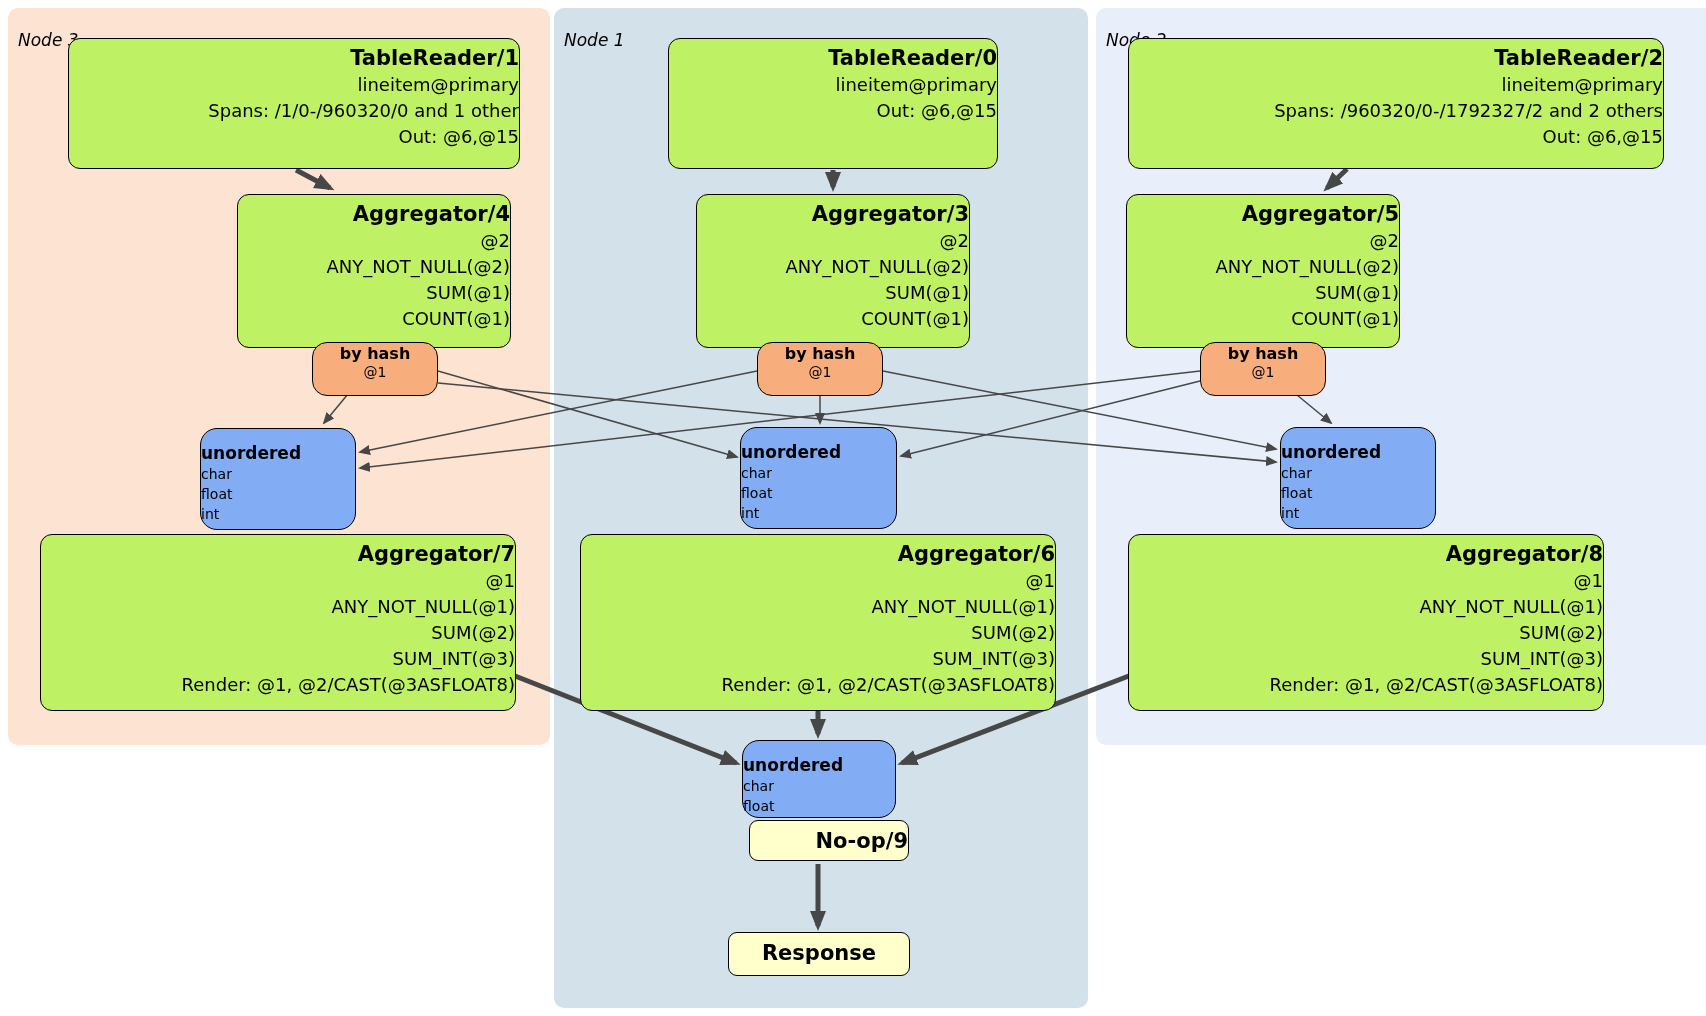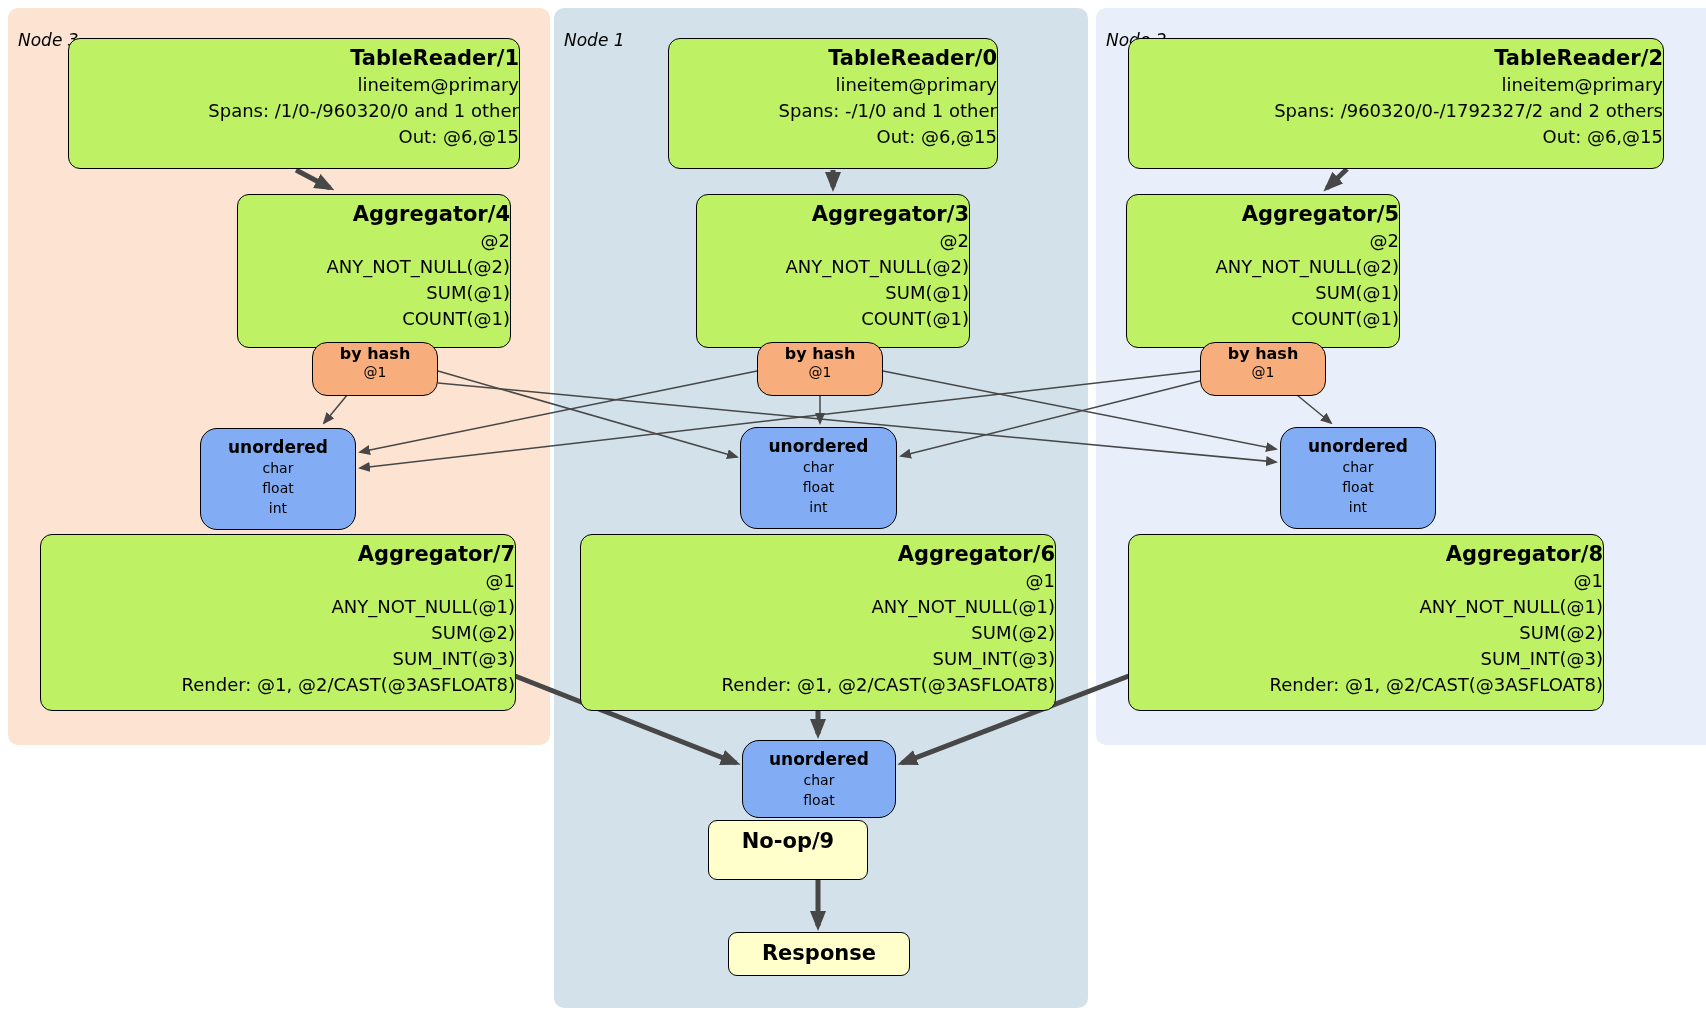--- a/index.html
+++ b/index.html
@@ -15,21 +15,21 @@
         border-radius:12px;text-align:right;box-sizing:border-box;padding-top:5px;
         font-size:18px;line-height:26px;}
   .pbox .title{font-weight:bold;font-size:21px;line-height:28px;}
 
   .router{position:absolute;z-index:3;background:#f7ae7c;border:1.4px solid #000;
           border-radius:15px;text-align:center;box-sizing:border-box;}
   .router .title{font-weight:bold;font-size:16px;line-height:21px;}
   .router .lines div{font-size:14px;line-height:17px;}
 
   .sync{position:absolute;z-index:3;background:#82adf4;border:1.4px solid #000;
-        border-radius:17px;text-align:center;box-sizing:border-box;padding-top:7px;}
+        border-radius:17px;box-sizing:border-box;padding-top:13px;}
   .sync .title{font-weight:bold;font-size:17px;line-height:22px;}
   .sync .lines div{font-size:14px;line-height:20px;}
 
   .leaf{position:absolute;z-index:2;background:#ffffcc;border:1.4px solid #000;
         border-radius:9px;text-align:center;box-sizing:border-box;
         font-weight:bold;font-size:21px;line-height:40px;}
 </style>
 </head>
 <body>
 
@@ -83,21 +83,20 @@
     <div class="lines">
         <div>lineitem@primary</div>
         <div>Spans: /1/0-/960320/0 and 1 other</div>
         <div>Out: @6,@15</div>
       </div>
   </div>
   <div class="pbox" style="left:668px;top:38px;width:330px;height:131px;">
     <div class="title">TableReader/0</div>
     <div class="lines">
         <div>lineitem@primary</div>
-        <div>Spans: -/1/0 and 1 other</div>
         <div>Out: @6,@15</div>
       </div>
   </div>
   <div class="pbox" style="left:1128px;top:38px;width:536px;height:131px;">
     <div class="title">TableReader/2</div>
     <div class="lines">
         <div>lineitem@primary</div>
         <div>Spans: /960320/0-/1792327/2 and 2 others</div>
         <div>Out: @6,@15</div>
       </div>
@@ -206,16 +205,16 @@
       </div>
   </div>
   <div class="sync" style="left:742px;top:740px;width:154px;height:78px;">
     <div class="title">unordered</div>
     <div class="lines">
         <div>char</div>
         <div>float</div>
       </div>
   </div>
 
-  <div class="leaf" style="left:708px;top:820px;width:160px;height:60px;">No-op/9</div>
+  <div class="leaf" style="left:749px;top:820px;width:160px;height:41px;text-align:right;">No-op/9</div>
   <div class="leaf" style="left:728px;top:932px;width:182px;height:44px;">Response</div>
 
 </div>
 
 </body></html>

